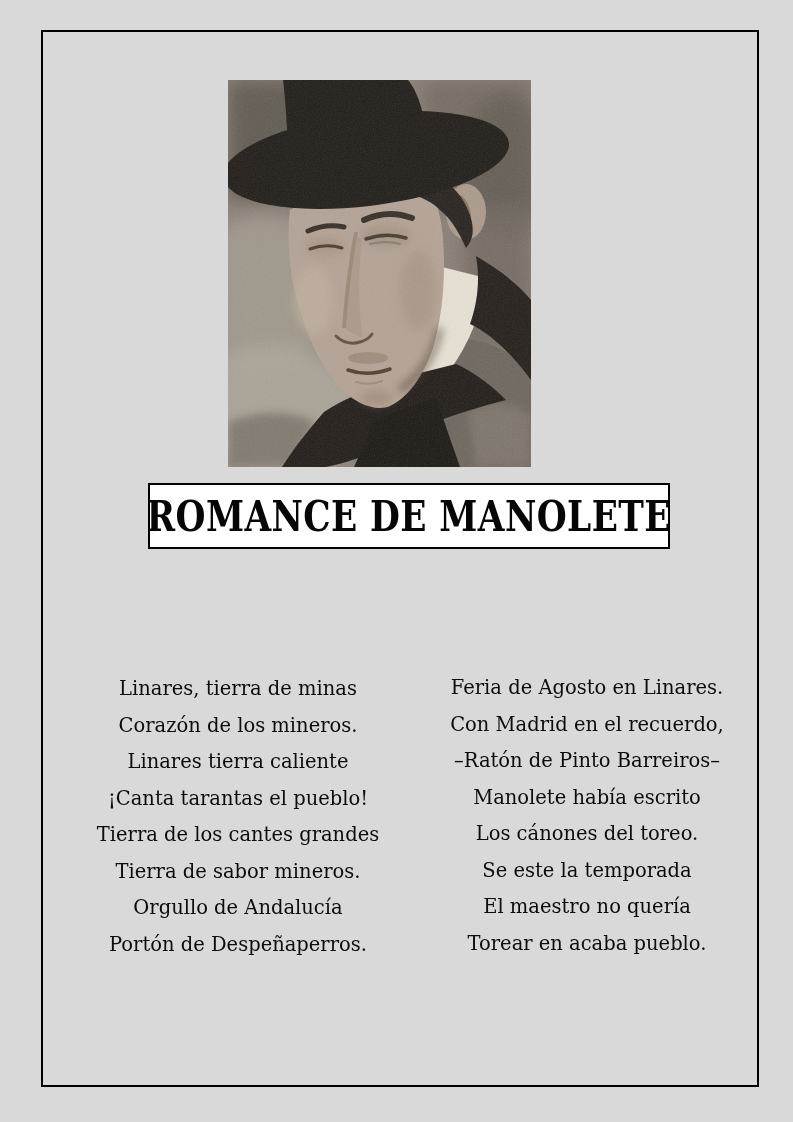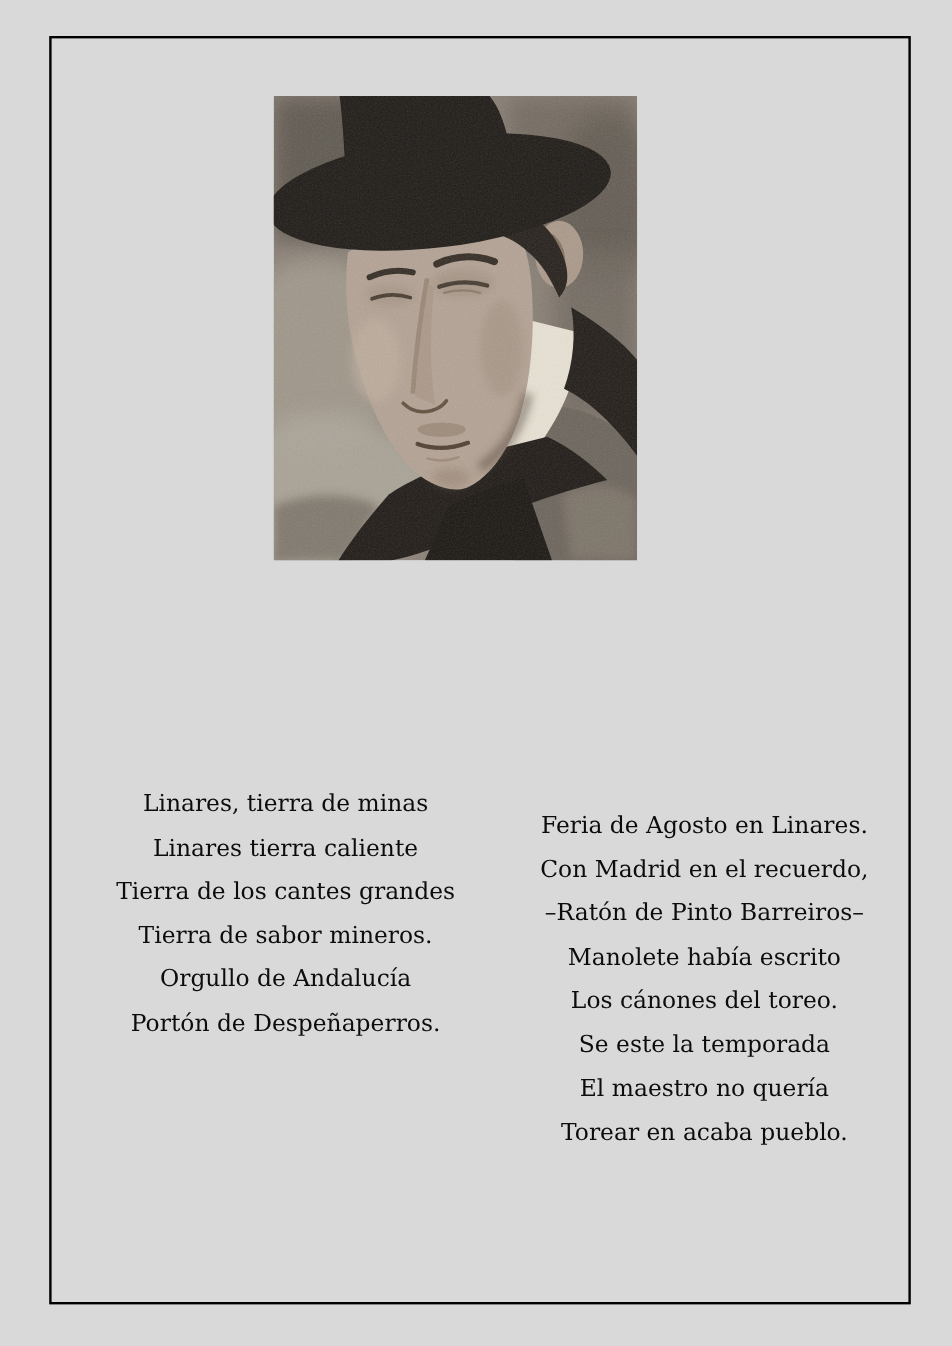--- a/index.html
+++ b/index.html
@@ -28,21 +28,21 @@
   }
   .title-text{
     font-weight:bold;font-size:43px;color:#060606;
     display:inline-block;transform:scaleX(0.8);
     white-space:nowrap;letter-spacing:0.5px;
   }
   .poem-col{
     position:absolute;width:320px;text-align:center;
     font-size:19.5px;line-height:36.5px;color:#0c0c0c;
   }
-  .col-left{left:78px;top:652px;text-align:center;}
+  .col-left{left:78px;top:671px;text-align:center;}
   .col-right{left:427px;top:670px;}
   .poem-line{white-space:nowrap;}
 </style>
 </head>
 <body>
 
 <div class="page">
 
   <div class="frame"></div>
 
@@ -119,24 +119,29 @@
 
       <g>
         <ellipse cx="138" cy="80" rx="144" ry="46" fill="#1f1b17" transform="rotate(-7 138 80)"></ellipse>
         <path d="M55,0 C60,40 58,62 64,88 C105,62 165,60 200,80 C200,45 192,14 180,0 Z" fill="#1f1b17"></path>
       </g>
 
       <rect x="0" y="0" width="303" height="387" filter="url(#grain)" opacity="0.16"></rect>
     </svg>
   </div>
 
+  <div class="title-box">
+    <span class="title-text">ROMANCE DE MANOLETE</span>
+  </div>
 
   <div class="poem-col col-left">
     <div class="poem-line">Linares, tierra de minas</div>
+    <div class="poem-line">Corazón de los mineros.</div>
     <div class="poem-line">Linares tierra caliente</div>
+    <div class="poem-line">¡Canta tarantas el pueblo!</div>
     <div class="poem-line">Tierra de los cantes grandes</div>
     <div class="poem-line">Tierra de sabor mineros.</div>
     <div class="poem-line">Orgullo de Andalucía</div>
     <div class="poem-line">Portón de Despeñaperros.</div>
   </div>
 
   <div class="poem-col col-right">
     <div class="poem-line">Feria de Agosto en Linares.</div>
     <div class="poem-line">Con Madrid en el recuerdo,</div>
     <div class="poem-line">–Ratón de Pinto Barreiros–</div>

